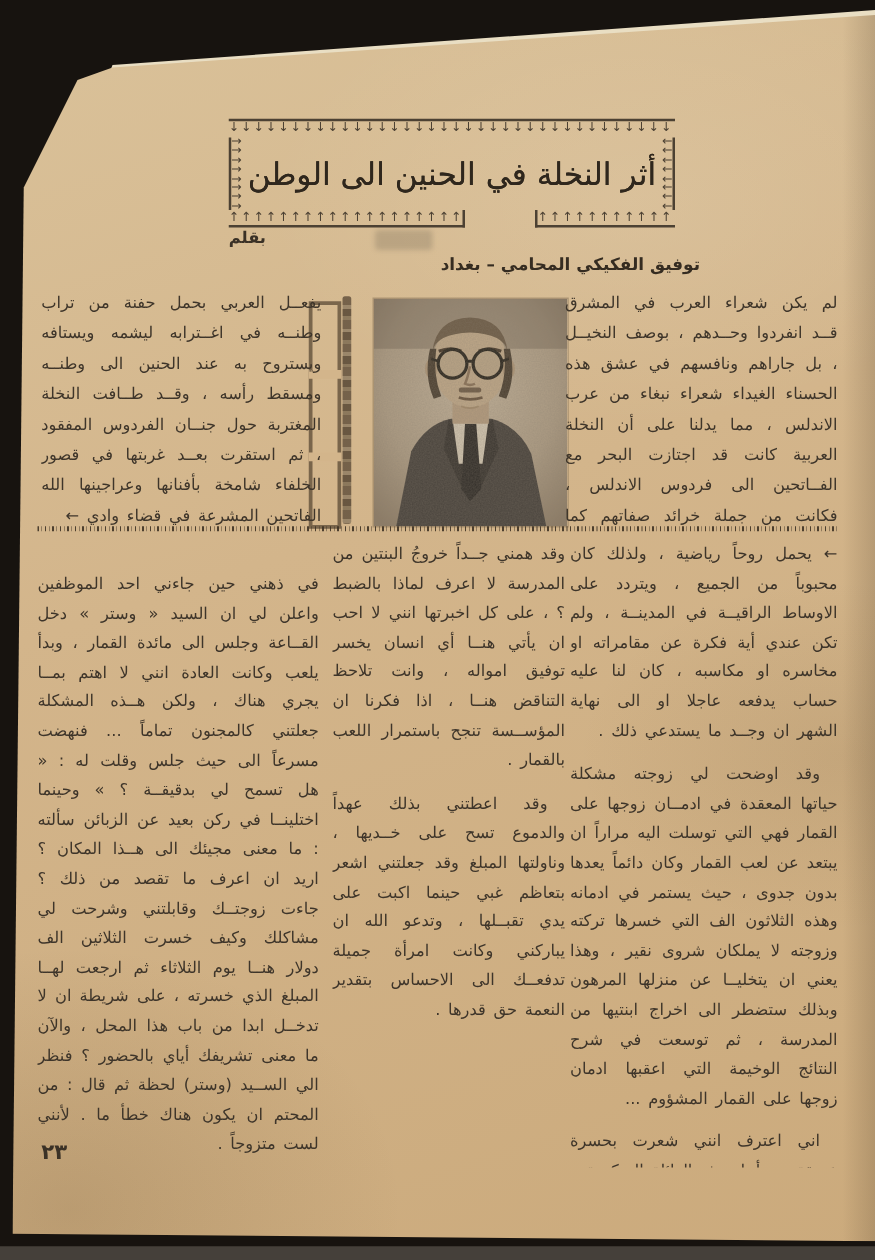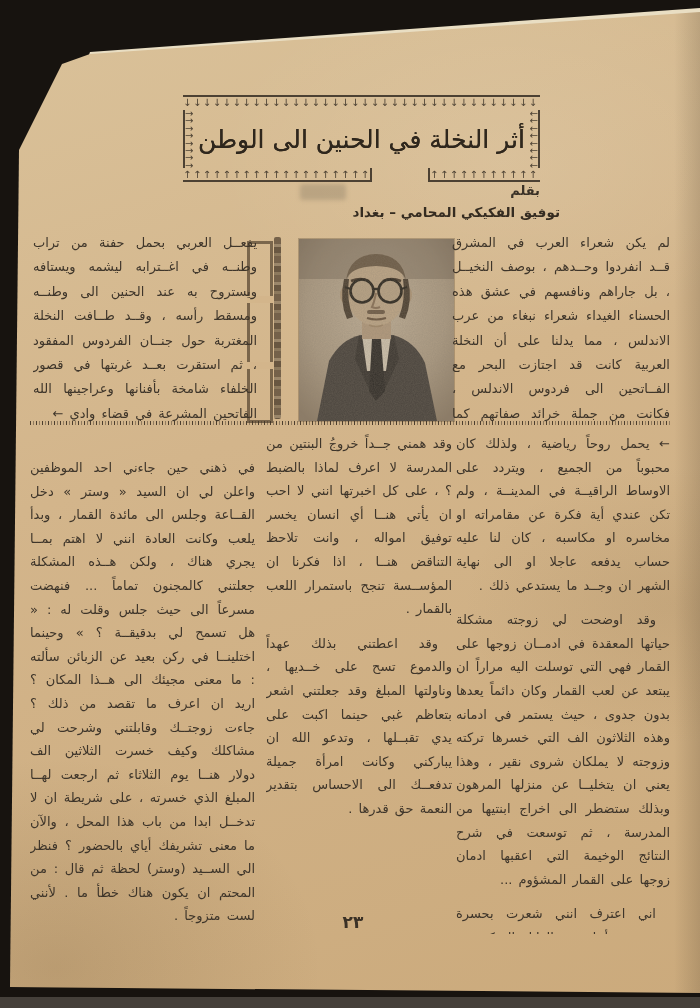--- a/index.html
+++ b/index.html
@@ -38,21 +38,21 @@
   .tb-title{flex:1;display:flex;align-items:center;justify-content:center;
     font-size:25px;font-weight:normal;color:#2f271d;letter-spacing:0;
     text-shadow:0 0 .5px #2f271d;}
   .tb-bottom{display:flex;height:14px;}
   .tb-bseg{border-bottom:2px solid #4c4133;height:12px;line-height:13px;letter-spacing:1.5px;
     overflow:hidden;white-space:nowrap;color:#4c4133;font-size:10px;}
   .tb-bseg.seg-l{width:187px;border-right:2px solid #4c4133;}
   .tb-gap{flex:1;}
   .tb-bseg.seg-r{width:110px;border-left:2px solid #4c4133;}
 
-  .byline{position:absolute;left:183px;top:183px;width:357px;text-align:right;
+  .byline{position:absolute;left:183px;top:183px;width:357px;text-align:left;
     font-size:13px;font-weight:bold;color:#3a3126;}
   .byline-smudge{position:absolute;left:300px;top:184px;width:46px;height:16px;
     background:rgba(110,100,84,0.28);filter:blur(2px);border-radius:3px;}
   .author-line{position:absolute;left:163px;top:204px;width:397px;
     font-size:13.5px;font-weight:bold;color:#352c21;}
 
   
   .photo{position:absolute;left:299px;top:239px;width:155px;height:182px;
     box-shadow:0 0 0 1px rgba(50,38,24,0.25);}
   .photo svg{display:block;width:100%;height:100%;}
@@ -73,21 +73,21 @@
   .intro-right p{line-height:24.4px;}
   .intro-left{left:33px;top:231px;width:224px;height:198px;overflow:hidden;}
   .intro-left p{line-height:24.4px;}
   .body-right{left:456px;top:432px;width:214px;height:502px;overflow:hidden;}
   .body-middle{left:266px;top:432px;width:186px;height:502px;overflow:hidden;}
   .body-left{left:30px;top:432px;width:225px;height:502px;overflow:hidden;margin-top:24px;}
 
   .dashed-rule{position:absolute;left:30px;top:421px;width:642px;height:4px;
     background:repeating-linear-gradient(90deg,rgba(62,50,36,.9) 0 1px,transparent 1px 3px,rgba(62,50,36,.45) 3px 4px,transparent 4px 6px);}
 
-  .page-number{position:absolute;left:33px;top:912px;width:640px;text-align:center;
+  .page-number{position:absolute;left:33px;top:912px;width:640px;text-align:left;
     font-size:17px;font-weight:bold;color:#3a3126;}
 </style>
 </head>
 <body>
 
 <div class="bottom-strip"></div>
 <div class="under-sliver"></div>
 
 <div class="paper">
   <div class="content">

